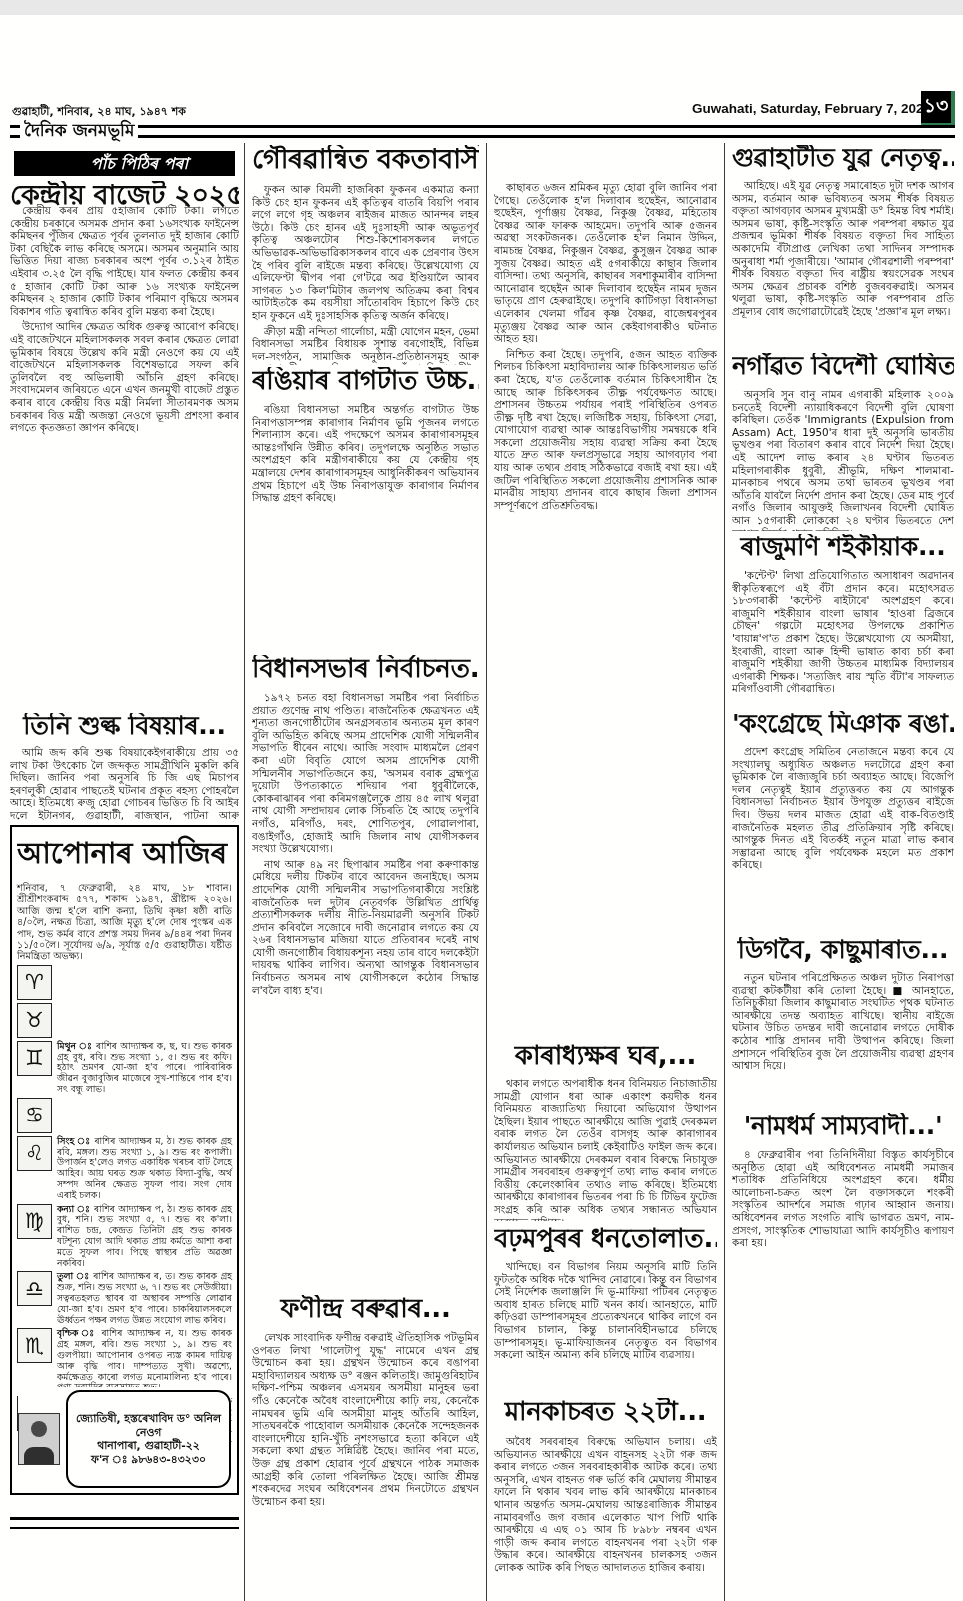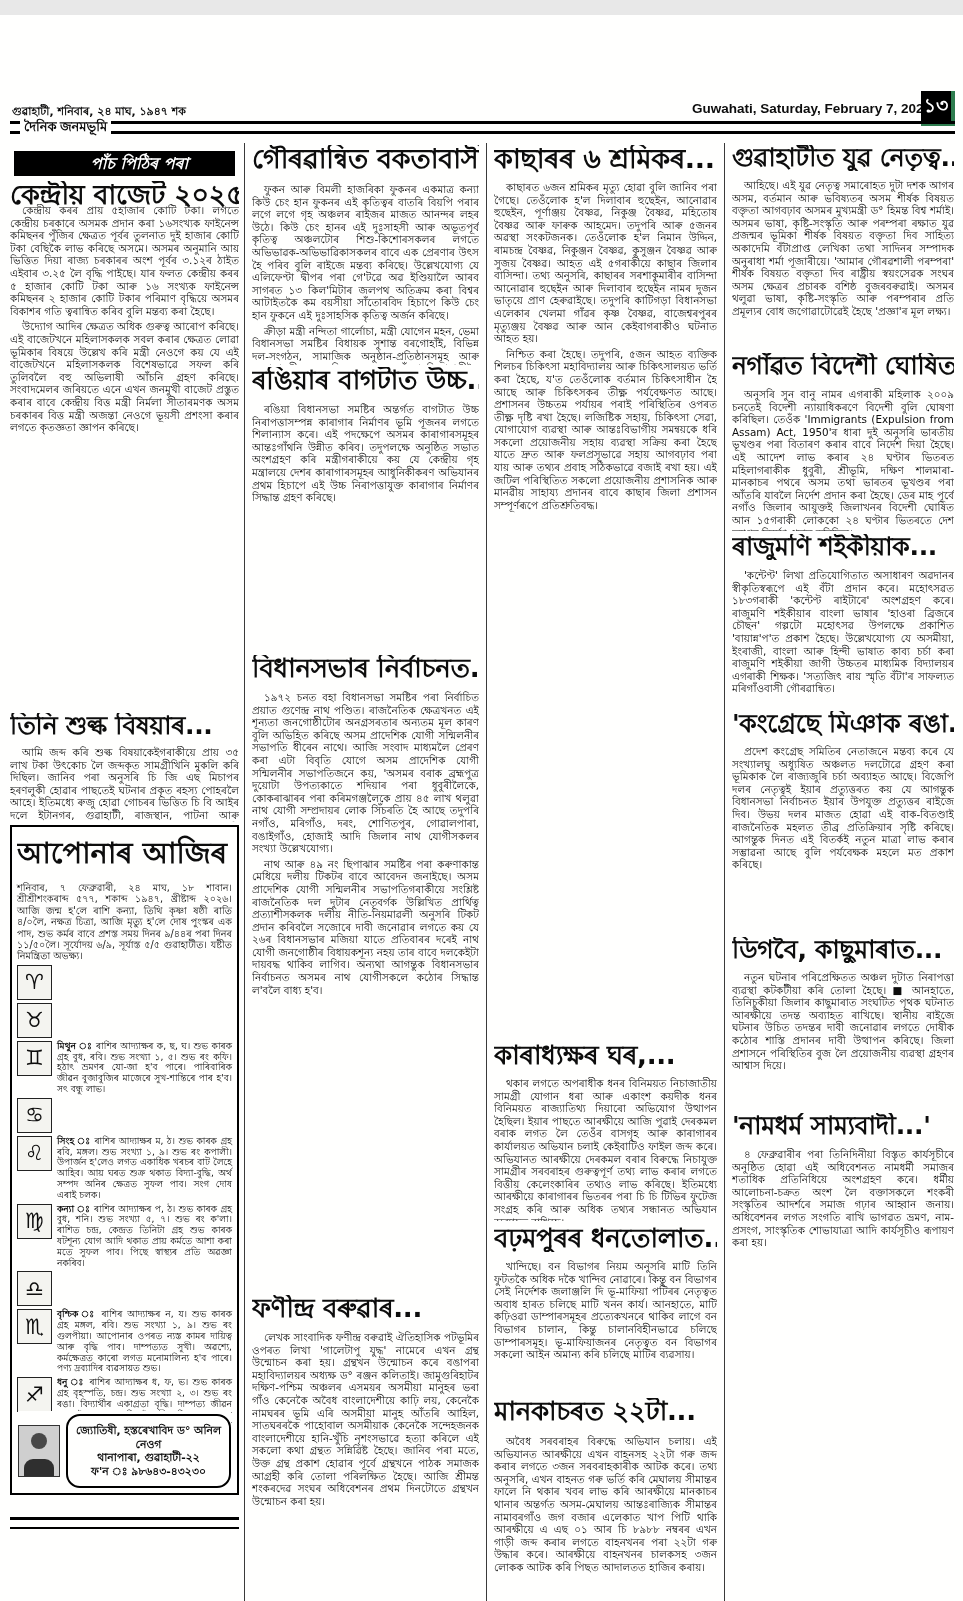--- a/index.html
+++ b/index.html
@@ -9,35 +9,35 @@
   
   #hdr-as-date{position:absolute;left:12px;top:88px;font-size:11px;font-weight:bold;}
   #hdr-en-date{position:absolute;right:32px;top:86px;font-size:13.5px;font-weight:bold;font-family:"Liberation Sans",sans-serif;}
   #hdr-pageno{position:absolute;right:8px;top:76px;width:30px;height:32px;background:#000;color:#fff;
     font-size:19px;font-weight:bold;display:flex;align-items:center;justify-content:center;
     border-right:4px solid #2e7d4f;border-bottom:3px solid #2e7d4f;}
   #masthead-row{position:absolute;left:10px;right:8px;top:102px;display:flex;align-items:center;gap:4px;}
   .dbl{height:7px;border-top:3px solid #000;border-bottom:3px solid #000;}
   .dbl.lead{width:10px;}
   .dbl.tail{flex:1;}
-  #masthead{font-size:13px;font-weight:bold;white-space:nowrap;font-family:Liberation Serif, serif;}
+  #masthead{font-size:17px;font-weight:bold;white-space:nowrap;}
 
   
   .vrule{position:absolute;top:128px;bottom:8px;width:1px;background:#3a3a3a;}
   #vr1{left:244px;} #vr2{left:486px;} #vr3{left:724px;}
 
   
   .col{position:absolute;top:130px;}
   #col1{left:10px;width:229px;height:1465px;}
   #col2{left:252px;width:227px;height:1465px;}
   #col3{left:494px;width:223px;height:1465px;}
   #col4{left:732px;width:222px;height:1465px;}
 
   .art{position:absolute;left:0;right:0;overflow:hidden;}
-  .art-h{font-weight:bold;white-space:nowrap;overflow:hidden;line-height:1.05;letter-spacing:-0.3px;}
+  .art-h{font-weight:bold;text-align:center;white-space:nowrap;overflow:hidden;line-height:1.05;letter-spacing:-0.3px;}
   .art-b{font-size:10.4px;line-height:12.6px;text-align:justify;}
   .art-b p{margin:0 0 3px 0;text-indent:12px;}
 
   
   #c1-banner{position:absolute;top:6px;left:4px;right:4px;background:#000;color:#fff;text-align:center;
     font-style:italic;font-weight:bold;font-size:16px;line-height:25px;height:25px;padding-left:30px;}
   #c1a0h{top:36px;font-size:27px;}
   #c1a0b{top:59px;height:486px;}
   #c1a1h{top:568px;font-size:25px;}
   #c1a1b{top:601px;height:76px;}
@@ -47,21 +47,21 @@
   #horo{position:absolute;left:0;right:0;top:680px;height:670px;border:2px solid #000;overflow:hidden;padding:0 5px;box-sizing:border-box;}
   .horo-title{font-size:29px;font-weight:bold;text-align:center;margin:3px 0 3px;white-space:nowrap;overflow:hidden;}
   .horo-intro{font-size:9.6px;line-height:11.4px;text-align:justify;margin-bottom:2px;}
   .sign-row{display:flex;gap:5px;margin-top:3px;}
   .sign-icon{flex:0 0 33px;height:33px;border:1px solid #222;display:flex;align-items:center;justify-content:center;font-size:21px;background:#f4f4f0;}
   .sign-text{flex:1;font-size:9.1px;line-height:10.8px;text-align:justify;}
   #astro-box{position:absolute;left:6px;right:6px;bottom:5px;background:#fffffe;display:flex;gap:6px;align-items:center;padding-top:3px;}
   .astro-photo{width:40px;height:50px;border:1px solid #333;background:#cfcfcf;position:relative;overflow:hidden;flex:0 0 40px;}
   .astro-photo::before{content:"";position:absolute;top:7px;left:50%;transform:translateX(-50%);width:16px;height:16px;border-radius:50%;background:#474747;}
   .astro-photo::after{content:"";position:absolute;bottom:0;left:50%;transform:translateX(-50%);width:30px;height:17px;background:#2f2f2f;border-radius:9px 9px 0 0;}
-  .astro-info{flex:1;border:2px solid #000;border-radius:14px;text-align:center;font-weight:bold;font-size:10.8px;line-height:13.5px;padding:8px 2px;}
+  .astro-info{flex:1;border:2px solid #000;border-radius:14px;text-align:center;font-weight:bold;font-size:10.8px;line-height:13.5px;padding:20px 2px;}
 
   
   #c2a0h{top:0;font-size:27px;} #c2a0b{top:38px;height:182px;}
   #c2a1h{top:222px;font-size:26px;} #c2a1b{top:258px;height:248px;}
   #c2a2h{top:510px;font-size:26px;} #c2a2b{top:546px;height:600px;}
   #c2a3h{top:1150px;font-size:26px;} #c2a3b{top:1186px;height:279px;}
 
   
   #c3a0h{top:0;font-size:27px;} #c3a0b{top:36px;height:858px;}
   #c3a1h{top:897px;font-size:26px;} #c3a1b{top:932px;height:144px;}
@@ -128,20 +128,21 @@
           <div class="sign-row">
             <div class="sign-icon">♌</div>
             <div class="sign-text"><b>সিংহ ঃ </b>ৰাশিৰ আদ্যাক্ষৰ ম, ঠ। শুভ কাৰক গ্ৰহ ৰবি, মঙ্গল। শুভ সংখ্যা ১, ৯। শুভ ৰং কপালী। উপাৰ্জন হ'লেও লগত একাধিক খৰচৰ বাট লৈহে আহিব। আয় ঘৰত শুক্ৰ থকাত বিদ্যা-বুদ্ধি, অৰ্থ সম্পদ অনিৰ ক্ষেত্ৰত সুফল পাব। সংগ দোষ এৰাই চলক।</div>
           </div>
           <div class="sign-row">
             <div class="sign-icon">♍</div>
             <div class="sign-text"><b>কন্যা ঃ </b>ৰাশিৰ আদ্যাক্ষৰ প, ঠ। শুভ কাৰক গ্ৰহ বুধ, শনি। শুভ সংখ্যা ৫, ৭। শুভ ৰং ক'লা। ৰাশিত চন্দ্ৰ, কেন্দ্ৰত তিনিটা গ্ৰহ শুভ কাৰক ষটশূন্য যোগ আদি থকাত প্ৰায় কৰ্মতে আশা কৰা মতে সুফল পাব। পিছে স্বাস্থ্যৰ প্ৰতি অৱজ্ঞা নকৰিব।</div>
           </div>
           <div class="sign-row">
             <div class="sign-icon">♎</div>
+            <div class="sign-text"><b>তুলা ঃ </b>ৰাশিৰ আদ্যাক্ষৰ ৰ, ত। শুভ কাৰক গ্ৰহ শুক্ৰ, শনি। শুভ সংখ্যা ৬, ৭। শুভ ৰং সেউজীয়া। সত্বৰতহলত স্থাবৰ বা অস্থাবৰ সম্পত্তি লোৱাৰ যো-জা হ'ব। ভ্ৰমণ হ'ব পাৰে। চাকৰিয়ালসকলে ঊৰ্ধ্বতন পক্ষৰ লগত উন্নত সংযোগ লাভ কৰিব।</div>
           </div>
           <div class="sign-row">
             <div class="sign-icon">♏</div>
             <div class="sign-text"><b>বৃশ্চিক ঃ </b>ৰাশিৰ আদ্যাক্ষৰ ন, য। শুভ কাৰক গ্ৰহ মঙ্গল, ৰবি। শুভ সংখ্যা ১, ৯। শুভ ৰং গুলপীয়া। আপোনাৰ ওপৰত ন্যস্ত কামৰ দায়িত্ব আৰু বৃদ্ধি পাব। দাম্পত্যত সুখী। অৱশ্যে, কৰ্মক্ষেত্ৰত কাৰো লগত মনোমালিন্য হ'ব পাৰে। পণ্য দ্ৰব্যাদিৰ ব্যৱসায়ত শুভ।</div>
           </div>
           <div class="sign-row">
             <div class="sign-icon">♐</div>
             <div class="sign-text"><b>ধনু ঃ </b>ৰাশিৰ আদ্যাক্ষৰ ধ, ফ, ভ। শুভ কাৰক গ্ৰহ বৃহস্পতি, চন্দ্ৰ। শুভ সংখ্যা ২, ৩। শুভ ৰং ৰঙা। বিদ্যাৰ্থীৰ একাগ্ৰতা বৃদ্ধি। দাম্পত্য জীৱন সুখৰেই। সন্তানৰ কৃতিত্বই সুখী কৰিব। সকলোৰে লগত মিলিজুলি থাকি দিনটো ভাল ধৰণেই পাৰ হ'ব।</div>
           </div>
         </div>
@@ -173,21 +174,20 @@
       <p>১৯৭২ চনত বহা বিধানসভা সমষ্টিৰ পৰা নিৰ্বাচিত প্ৰয়াত গুণেন্দ্ৰ নাথ পণ্ডিত। ৰাজনৈতিক ক্ষেত্ৰখনত এই শূন্যতা জনগোষ্ঠীটোৰ অনগ্ৰসৰতাৰ অন্যতম মূল কাৰণ বুলি অভিহিত কৰিছে অসম প্ৰাদেশিক যোগী সন্মিলনীৰ সভাপতি ধীৰেন নাথে। আজি সংবাদ মাধ্যমলৈ প্ৰেৰণ কৰা এটা বিবৃতি যোগে অসম প্ৰাদেশিক যোগী সন্মিলনীৰ সভাপতিজনে কয়, 'অসমৰ বৰাক ব্ৰহ্মপুত্ৰ দুয়োটা উপত্যকাতে শদিয়াৰ পৰা ধুবুৰীলৈকে, কোকৰাঝাৰৰ পৰা কৰিমগঞ্জলৈকে প্ৰায় ৪৫ লাখ থলুৱা নাথ যোগী সম্প্ৰদায়ৰ লোক সিঁচৰতি হৈ আছে তদুপৰি নগাঁও, মৰিগাঁও, দৰং, শোণিতপুৰ, গোৱালপাৰা, বঙাইগাঁও, হোজাই আদি জিলাৰ নাথ যোগীসকলৰ সংখ্যা উল্লেখযোগ্য।</p>
       <p>নাথ আৰু ৪৯ নং ছিপাঝাৰ সমষ্টিৰ পৰা কৰুণাকান্ত মেধিয়ে দলীয় টিকটৰ বাবে আবেদন জনাইছে। অসম প্ৰাদেশিক যোগী সন্মিলনীৰ সভাপতিগৰাকীয়ে সংশ্লিষ্ট ৰাজনৈতিক দল দুটাৰ নেতৃবৰ্গক উল্লিখিত প্ৰাৰ্থিত্ব প্ৰত্যাশীসকলক দলীয় নীতি-নিয়মাৱলী অনুসৰি টিকট প্ৰদান কৰিবলৈ সজোৰে দাবী জনোৱাৰ লগতে কয় যে ২৬ৰ বিধানসভাৰ মজিয়া যাতে প্ৰতিবাৰৰ দৰেই নাথ যোগী জনগোষ্ঠীৰ বিধায়কশূন্য নহয় তাৰ বাবে দলকেইটা দায়বদ্ধ থাকিব লাগিব। অন্যথা আগন্তুক বিধানসভাৰ নিৰ্বাচনত অসমৰ নাথ যোগীসকলে কঠোৰ সিদ্ধান্ত ল'বলৈ বাধ্য হ'ব।</p>
     </div>
     <div class="art art-h" id="c2a3h">ফণীন্দ্ৰ বৰুৱাৰ...</div>
     <div class="art art-b" id="c2a3b">
       <p>লেখক সাংবাদিক ফণীন্দ্ৰ বৰুৱাই ঐতিহাসিক পটভূমিৰ ওপৰত লিখা 'গালেটাপু যুদ্ধ' নামেৰে এখন গ্ৰন্থ উন্মোচন কৰা হয়। গ্ৰন্থখন উন্মোচন কৰে বঙাপৰা মহাবিদ্যালয়ৰ অধ্যক্ষ ড° ৰঞ্জন কলিতাই। জামুগুৰিহাটৰ দক্ষিণ-পশ্চিম অঞ্চলৰ এসময়ৰ অসমীয়া মানুহৰ ভৰা গাঁও কেনেকৈ অবৈধ বাংলাদেশীয়ে কাঢ়ি লয়, কেনেকৈ নামঘৰৰ ভূমি এৰি অসমীয়া মানুহ আঁতৰি আহিল, সাতঘৰৰকৈ পাহোবাল অসমীয়াক কেনেকৈ সন্দেহজনক বাংলাদেশীয়ে হানি-খুঁচি নৃশংসভাৱে হত্যা কৰিলে এই সকলো কথা গ্ৰন্থত সন্নিৱিষ্ট হৈছে। জানিব পৰা মতে, উক্ত গ্ৰন্থ প্ৰকাশ হোৱাৰ পূৰ্বে গ্ৰন্থখনে পাঠক সমাজক আগ্ৰহী কৰি তোলা পৰিলক্ষিত হৈছে। আজি শ্ৰীমন্ত শংকৰদেৱ সংঘৰ অধিবেশনৰ প্ৰথম দিনটোতে গ্ৰন্থখন উন্মোচন কৰা হয়।</p>
     </div>
   </div>
 
   <div class="col" id="col3">
-    <div class="art art-h" id="c3a0h">কাছাৰৰ ৬ শ্ৰমিকৰ...</div>
     <div class="art art-b" id="c3a0b">
       <p>কাছাৰত ৬জন শ্ৰমিকৰ মৃত্যু হোৱা বুলি জানিব পৰা গৈছে। তেওঁলোক হ'ল দিলাবাৰ হুছেইন, আনোৱাৰ হুছেইন, পূৰ্ণাঞ্জয় বৈষ্ণৱ, নিকুঞ্জ বৈষ্ণৱ, মহিতোষ বৈষ্ণৱ আৰু ফাৰুক আহমেদ। তদুপৰি আৰু ৫জনৰ অৱস্থা সংকটজনক। তেওঁলোক হ'ল নিমান উদ্দিন, ৰামচন্দ্ৰ বৈষ্ণৱ, নিকুঞ্জন বৈষ্ণৱ, কুসুঞ্জন বৈষ্ণৱ আৰু সুজয় বৈষ্ণৱ। আহত এই ৫গৰাকীয়ে কাছাৰ জিলাৰ বাসিন্দা। তথ্য অনুসৰি, কাছাৰৰ সৰশাকুমাৰীৰ বাসিন্দা আনোৱাৰ হুছেইন আৰু দিলাবাৰ হুছেইন নামৰ দুজন ভাতৃয়ে প্ৰাণ হেৰুৱাইছে। তদুপৰি কাটিগড়া বিধানসভা এলেকাৰ খেলমা গাঁৱৰ কৃষ্ণ বৈষ্ণৱ, বাজেশ্বৰপুৰৰ মৃত্যুঞ্জয় বৈষ্ণৱ আৰু আন কেইবাগৰাকীও ঘটনাত আহত হয়।</p>
       <p>নিশ্চিত কৰা হৈছে। তদুপৰি, ৫জন আহত ব্যক্তিক শিলচৰ চিকিৎসা মহাবিদ্যালয় আৰু চিকিৎসালয়ত ভৰ্তি কৰা হৈছে, য'ত তেওঁলোক বৰ্তমান চিকিৎসাধীন হৈ আছে আৰু চিকিৎসকৰ তীক্ষ্ণ পৰ্যবেক্ষণত আছে। প্ৰশাসনৰ উচ্চতম পৰ্যায়ৰ পৰাই পৰিস্থিতিৰ ওপৰত তীক্ষ্ণ দৃষ্টি ৰখা হৈছে। লজিষ্টিক সহায়, চিকিৎসা সেৱা, যোগাযোগ ব্যৱস্থা আৰু আন্তঃবিভাগীয় সমন্বয়কে ধৰি সকলো প্ৰয়োজনীয় সহায় ব্যৱস্থা সক্ৰিয় কৰা হৈছে যাতে দ্ৰুত আৰু ফলপ্ৰসূভাৱে সহায় আগবঢ়াব পৰা যায় আৰু তথ্যৰ প্ৰবাহ সঠিকভাৱে বজাই ৰখা হয়। এই জটিল পৰিস্থিতিত সকলো প্ৰয়োজনীয় প্ৰশাসনিক আৰু মানৱীয় সাহায্য প্ৰদানৰ বাবে কাছাৰ জিলা প্ৰশাসন সম্পূৰ্ণৰূপে প্ৰতিশ্ৰুতিবদ্ধ।</p>
     </div>
     <div class="art art-h" id="c3a1h">কাৰাধ্যক্ষৰ ঘৰ,...</div>
     <div class="art art-b" id="c3a1b">
       <p>থকাৰ লগতে অপৰাধীক ধনৰ বিনিময়ত নিচাজাতীয় সামগ্ৰী যোগান ধৰা আৰু একাংশ কয়দীক ধনৰ বিনিময়ত ৰাজ্যাতিথ্য দিয়াৰো অভিযোগ উত্থাপন হৈছিল। ইয়াৰ পাছতে আৰক্ষীয়ে আজি পুৱাই দেৰকমল বৰাক লগত লৈ তেওঁৰ বাসগৃহ আৰু কাৰাগাৰৰ কাৰ্যালয়ত অভিযান চলাই কেইবাটিও ফাইল জব্দ কৰে। অভিযানত আৰক্ষীয়ে দেৰকমল বৰাৰ বিৰুদ্ধে নিচাযুক্ত সামগ্ৰীৰ সৰবৰাহৰ গুৰুত্বপূৰ্ণ তথ্য লাভ কৰাৰ লগতে বিত্তীয় কেলেংকাৰিৰ তথ্যও লাভ কৰিছে। ইতিমধ্যে আৰক্ষীয়ে কাৰাগাৰৰ ভিতৰৰ পৰা চি চি টিভিৰ ফুটেজ সংগ্ৰহ কৰি আৰু অধিক তথ্যৰ সন্ধানত অভিযান অব্যাহত ৰাখিছে।</p>
     </div>
     <div class="art art-h" id="c3a2h">বঢ়মপুৰৰ ধনতোলাত...</div>
     <div class="art art-b" id="c3a2b">

